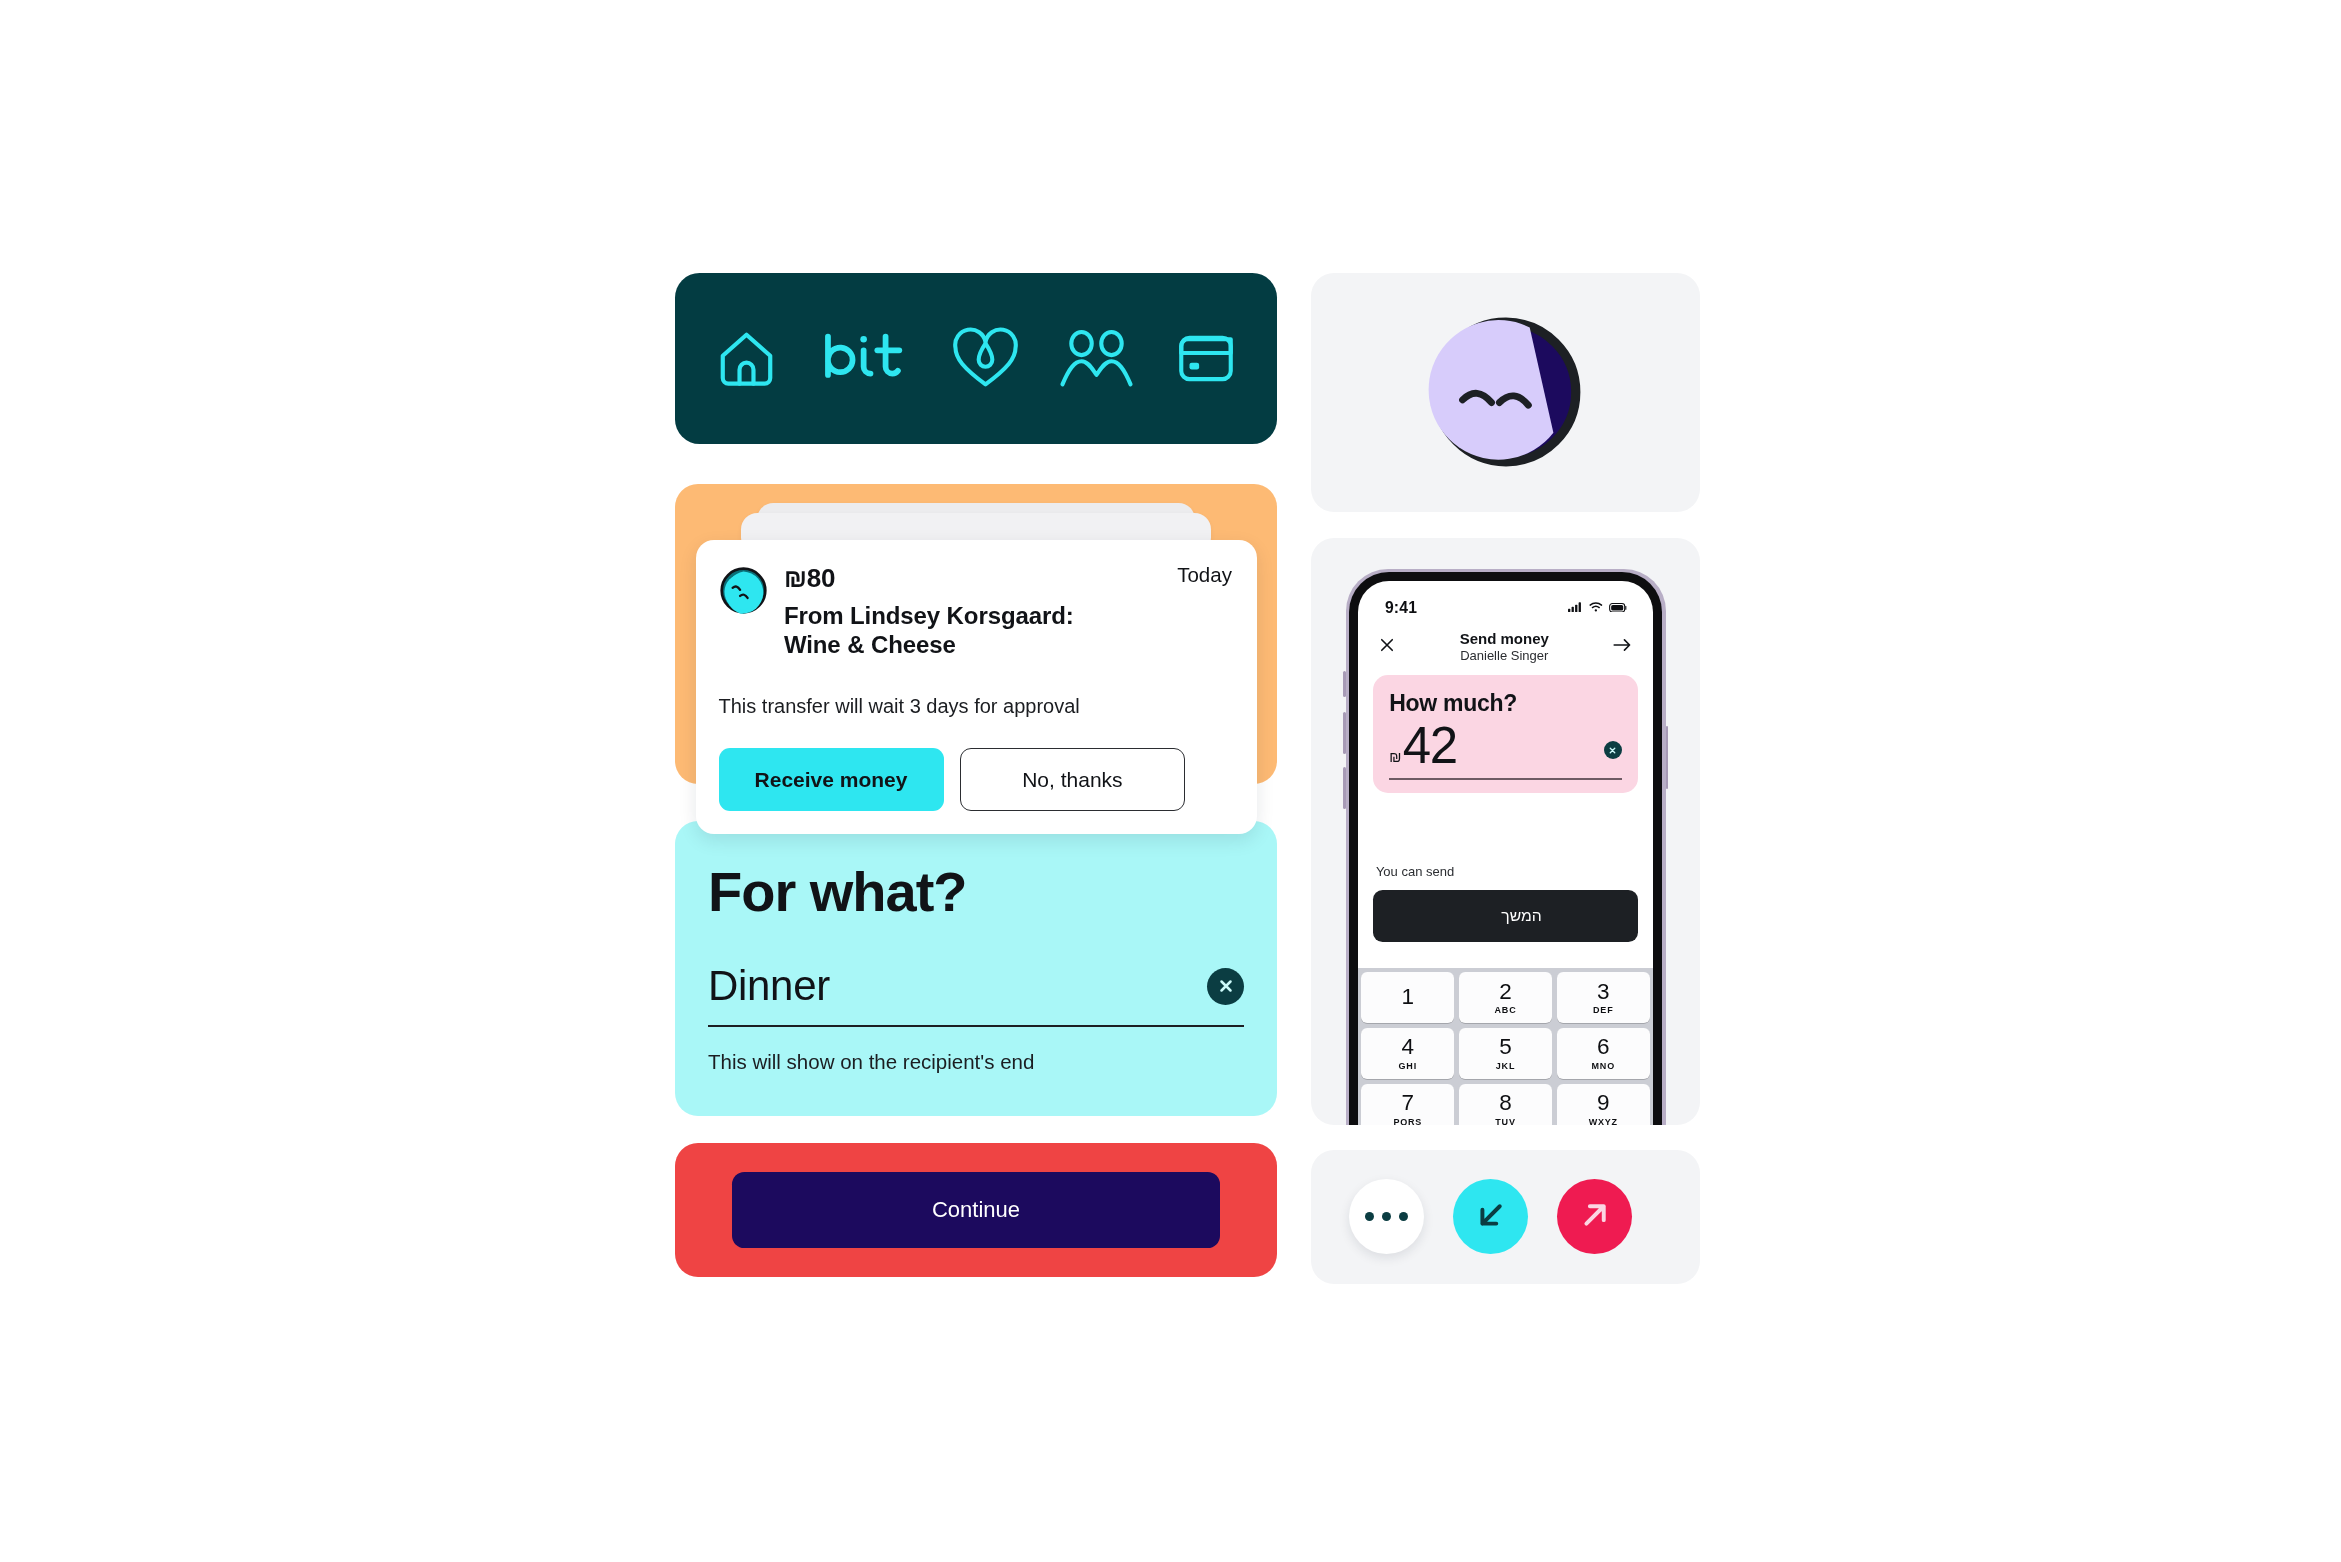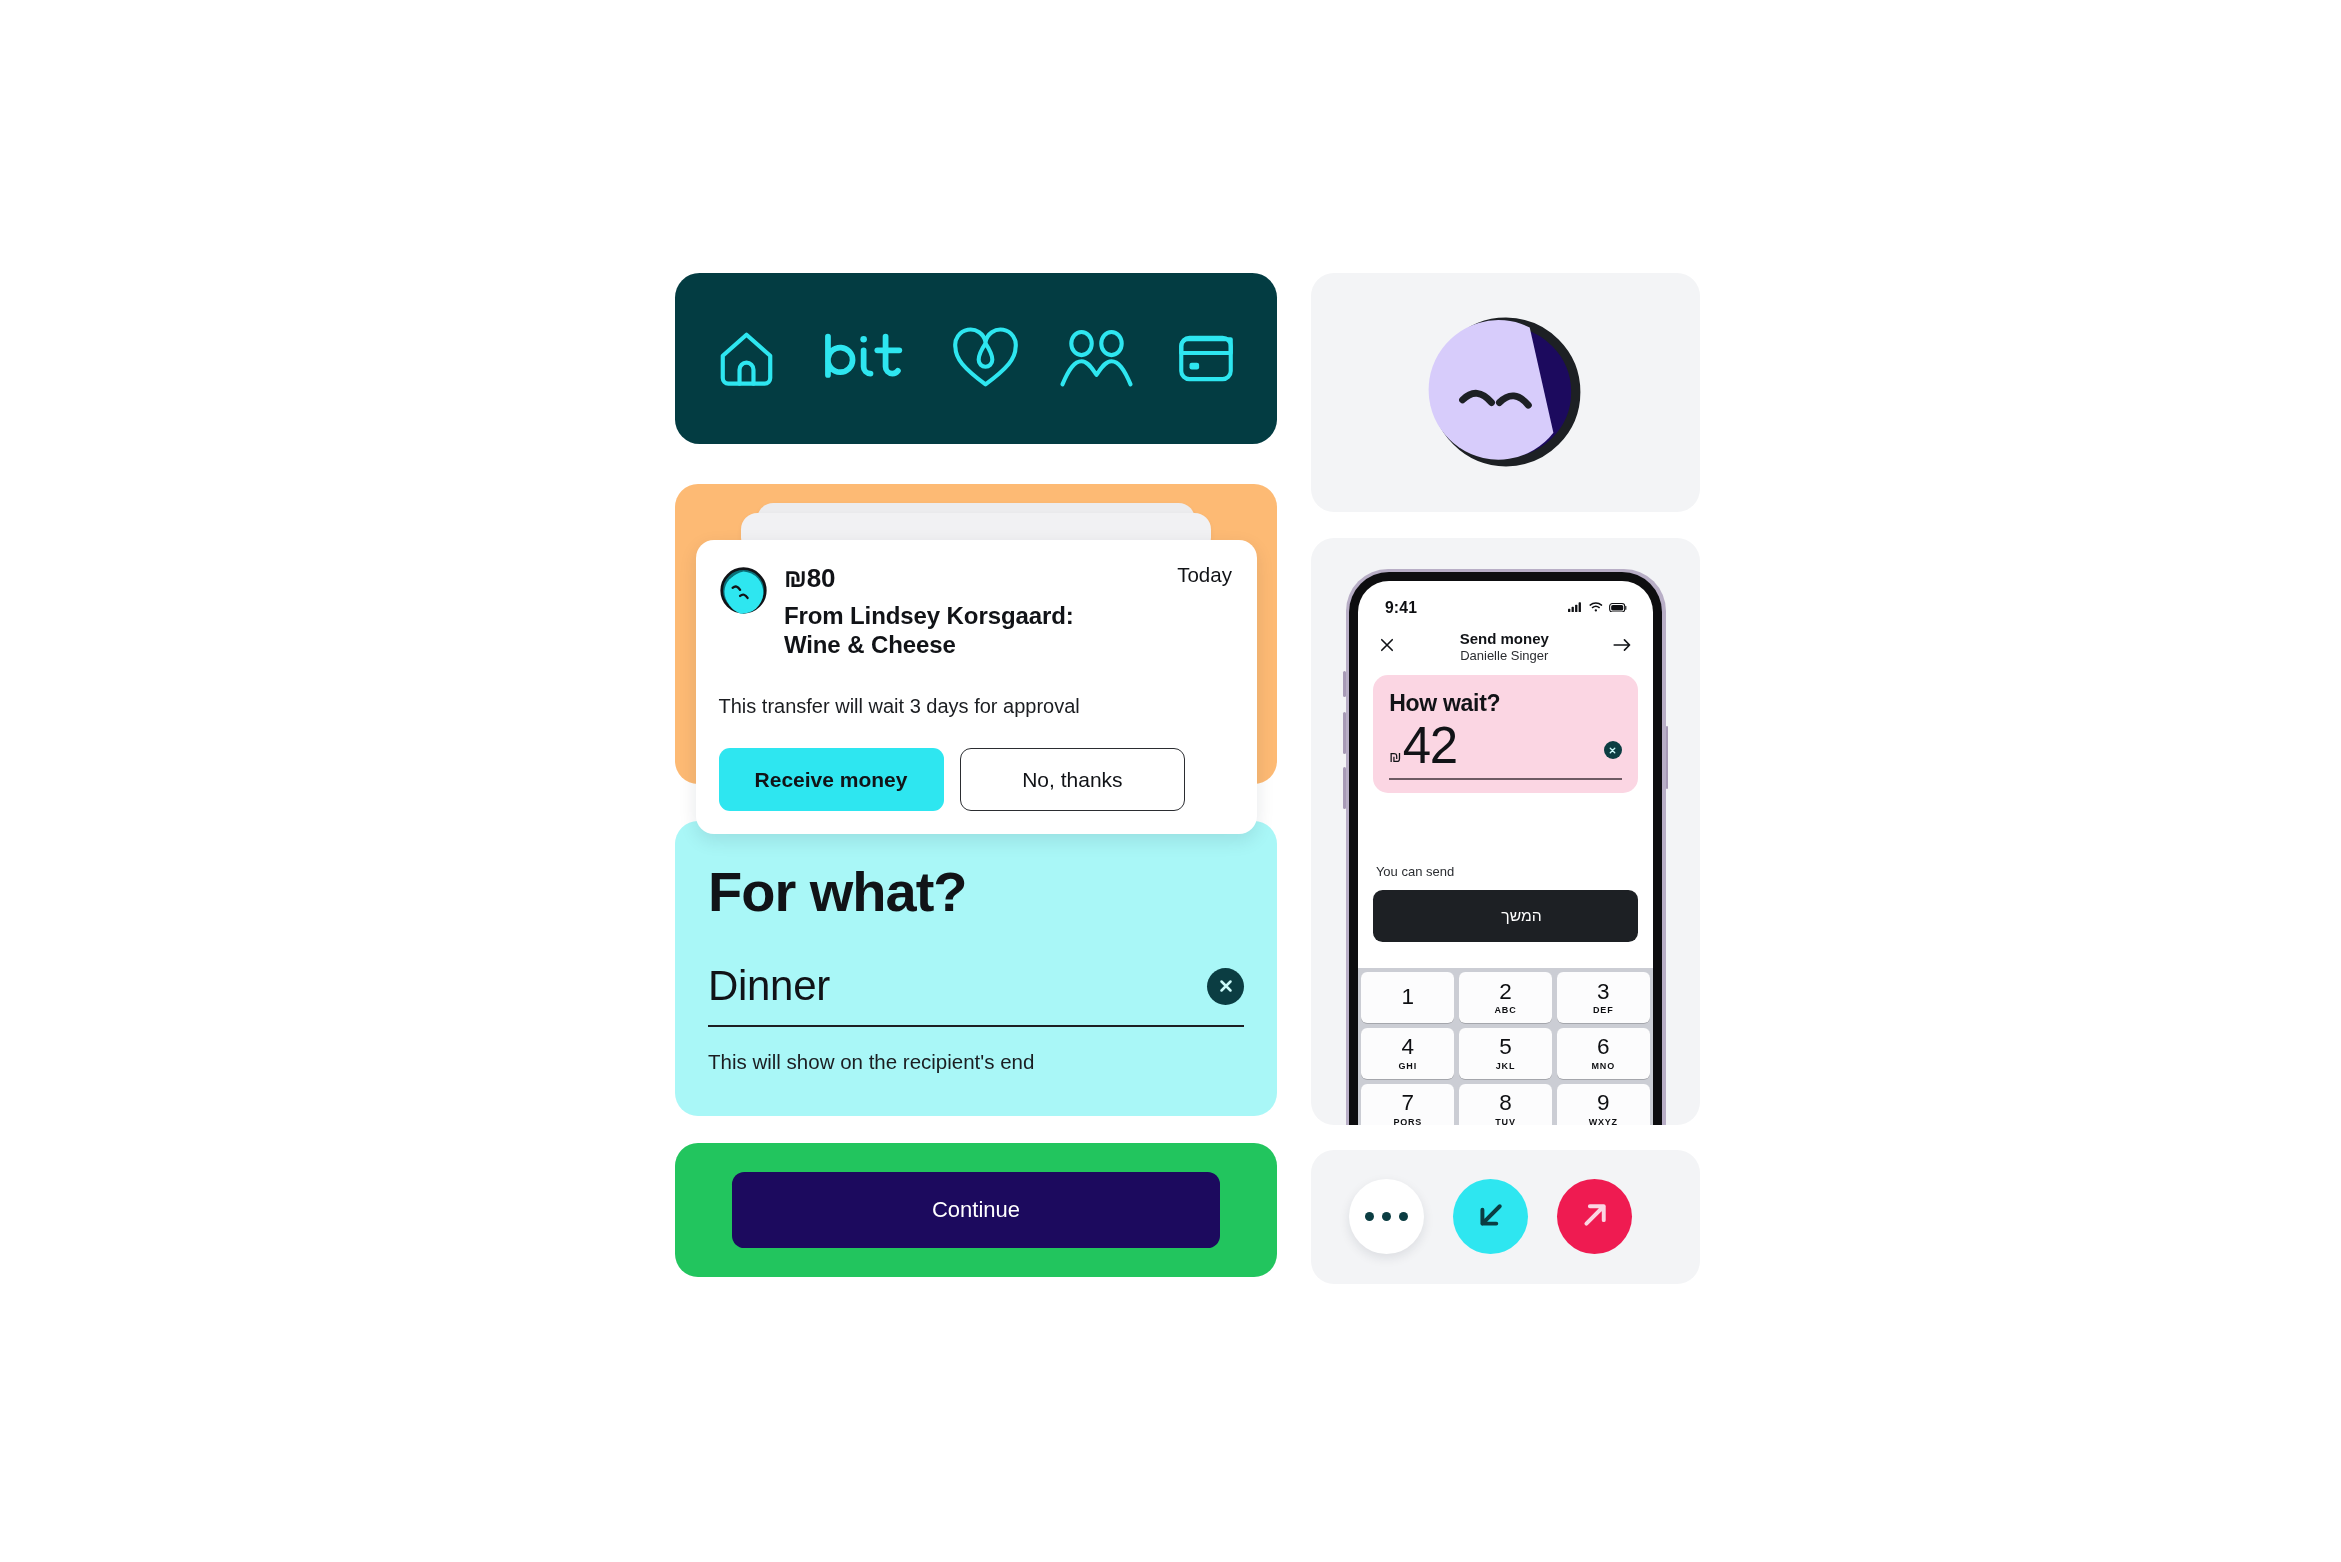--- a/index.html
+++ b/index.html
@@ -102,21 +102,21 @@
     width: 37px; height: 37px; border-radius: 50%;
     background: #0b3d42; display: flex; align-items: center; justify-content: center;
     cursor: pointer; flex: none;
   }
   .underline { height: 2px; background: #1c1e22; margin-top: 15px; }
   .hint { font-size: 20.5px; color: #1b1d21; margin-top: 23px; }
 
   
   .continue-card {
     margin-top: 27px;
-    background: #22c55e;
+    background: #ef4444;
     border-radius: 23px;
     padding: 29px 57px;
     height: 134px;
     display: flex; align-items: center; justify-content: center;
   }
   .continue-btn {
     background: #1c0a5e; color: #ffffff;
     width: 100%; height: 76px; border-radius: 12.3px;
     display: flex; align-items: center; justify-content: center;
     font-size: 22px; font-weight: 500; cursor: pointer;
@@ -407,21 +407,21 @@
                 <div class="nav-sub">Danielle Singer</div>
               </div>
               <span>
                 <svg width="20.5" height="18" viewBox="0 0 28 24" fill="none" stroke="#111317" stroke-width="2.2" stroke-linecap="round" stroke-linejoin="round">
                   <path d="M3 12 H24 M17 5 L24 12 L17 19"></path>
                 </svg>
               </span>
             </div>
 
             <div class="pink-card">
-              <div class="pink-q">How wait?</div>
+              <div class="pink-q">How much?</div>
               <div class="amount-line">
                 <span class="amt-left">
                   <span class="shekel">₪</span>
                   <span class="big-amt">42</span>
                 </span>
                 <span class="pink-clear">
                   <svg width="9" height="9" viewBox="0 0 24 24" fill="none" stroke="#cdfafa" stroke-width="3.6" stroke-linecap="round">
                     <path d="M6 6 L18 18 M18 6 L6 18"></path>
                   </svg>
                 </span>

